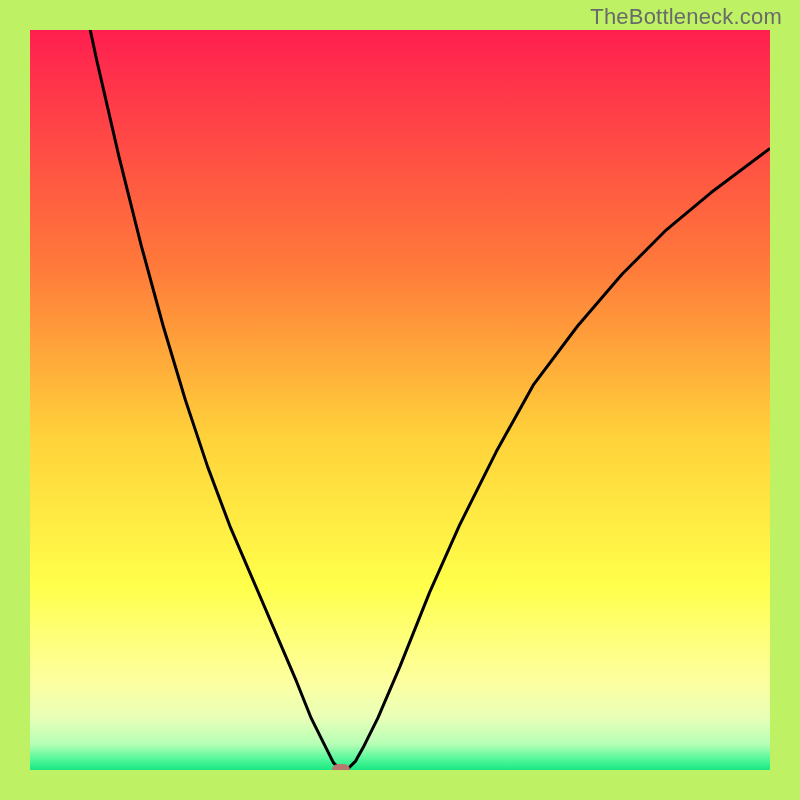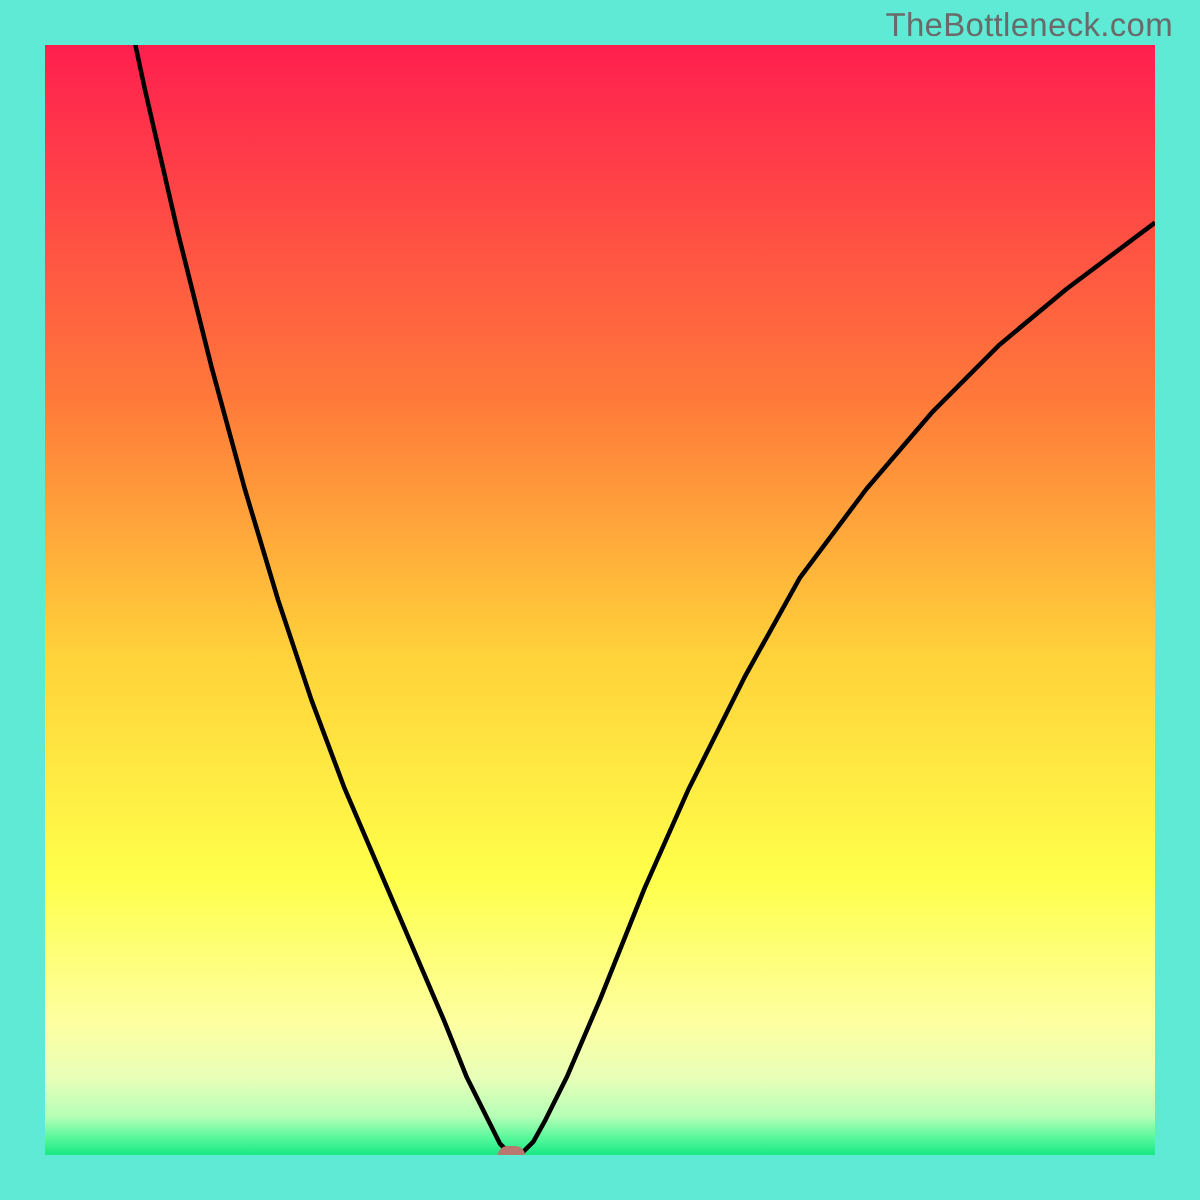--- a/index.html
+++ b/index.html
@@ -7,21 +7,21 @@
     padding: 0;
     width: 800px;
     height: 800px;
     background: #000;
     overflow: hidden;
     font-family: Arial, Helvetica, sans-serif;
   }
   .frame {
     position: absolute;
     inset: 0;
-    background: #5eead4;
+    background: #bef264;
   }
   .plot-wrap {
     position: absolute;
     left: 30px;
     top: 30px;
     width: 740px;
     height: 740px;
     overflow: hidden;
   }
   .gradient {

